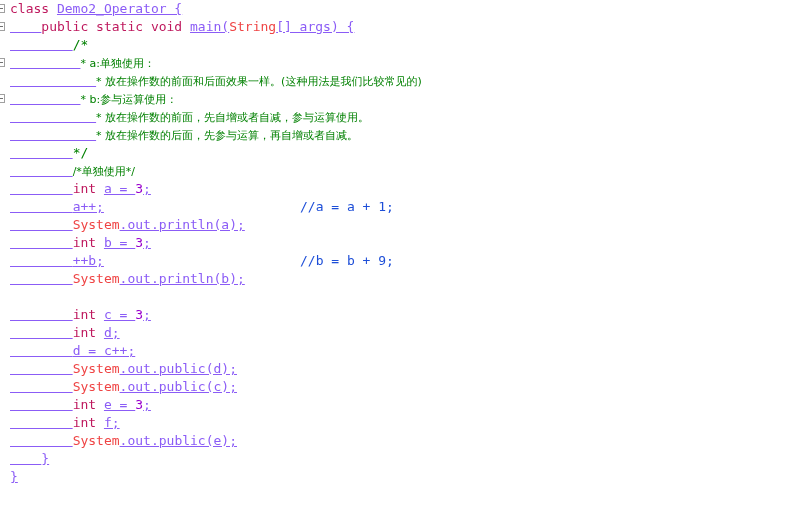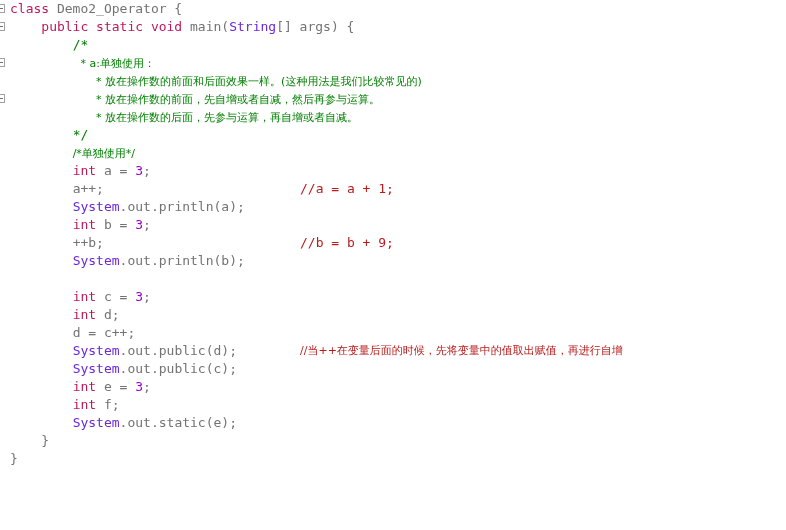--- a/index.html
+++ b/index.html
@@ -52,67 +52,68 @@
   }
   .line {
     height: 18px;
     line-height: 18px;
     white-space: pre;
     font-size: 13px;
     color: #000000;
   }
   .line .seg { white-space: pre; }
   .kw      { color: #be185d; }
-  .cls     { color: #6d28d9; }
+  .cls     { color: #ef4444; }
   .num     { color: #9900cc; }
   .cmt     { color: #008000; }
-  .plain   { color: #737373; }
+  .plain   { color: #8b5cf6; text-decoration: underline; }
   .cn {
     font-family: "DejaVu Sans", "Liberation Sans", sans-serif;
     font-size: 11px;
   }
   .inline-cmt {
     position: absolute;
     left: 290px;
-    color: #b91c1c;
+    color: #1d4ed8;
     white-space: pre;
   }
   .line { position: relative; }
 </style>
 </head>
 <body>
 
 <div id="editor">
   <div class="gutter">
       <div class="fold-marker" style="top: 4px;"></div>
       <div class="fold-marker" style="top: 22px;"></div>
       <div class="fold-marker" style="top: 58px;"></div>
       <div class="fold-marker" style="top: 94px;"></div>
     </div>
   <div class="code">
       <div class="line"><span class="seg plain"></span><span class="seg kw">class </span><span class="seg plain">Demo2_Operator {</span></div>
       <div class="line"><span class="seg plain">    </span><span class="seg kw">public static void </span><span class="seg plain">main(</span><span class="seg cls">String</span><span class="seg plain">[] args) {</span></div>
       <div class="line"><span class="seg plain">        </span><span class="seg cmt">/*</span></div>
       <div class="line"><span class="seg plain">         </span><span class="seg cmt cn">* a:单独使用：</span></div>
       <div class="line"><span class="seg plain">           </span><span class="seg cmt cn">* 放在操作数的前面和后面效果一样。(这种用法是我们比较常见的)</span></div>
-      <div class="line"><span class="seg plain">           </span><span class="seg cmt cn">* 放在操作数的前面，先自增或者自减，然后再参与运算。</span></div>
+      <div class="line"><span class="seg plain">         </span><span class="seg cmt cn">* b:参与运算使用：</span></div>
+      <div class="line"><span class="seg plain">           </span><span class="seg cmt cn">* 放在操作数的前面，先自增或者自减，参与运算使用。</span></div>
       <div class="line"><span class="seg plain">           </span><span class="seg cmt cn">* 放在操作数的后面，先参与运算，再自增或者自减。</span></div>
       <div class="line"><span class="seg plain">        </span><span class="seg cmt">*/</span></div>
       <div class="line"><span class="seg plain">        </span><span class="seg cmt cn">/*单独使用*/</span></div>
       <div class="line"><span class="seg plain">        </span><span class="seg kw">int </span><span class="seg plain">a = </span><span class="seg num">3</span><span class="seg plain">;</span></div>
       <div class="line"><span class="seg plain">        </span><span class="seg plain">a++;</span><span class="inline-cmt" style="font-family: &quot;DejaVu Sans Mono&quot;, &quot;Liberation Mono&quot;, monospace; font-size: 13px;">//a = a + 1;</span></div>
       <div class="line"><span class="seg plain">        </span><span class="seg cls">System</span><span class="seg plain">.out.println(a);</span></div>
       <div class="line"><span class="seg plain">        </span><span class="seg kw">int </span><span class="seg plain">b = </span><span class="seg num">3</span><span class="seg plain">;</span></div>
       <div class="line"><span class="seg plain">        </span><span class="seg plain">++b;</span><span class="inline-cmt" style="font-family: &quot;DejaVu Sans Mono&quot;, &quot;Liberation Mono&quot;, monospace; font-size: 13px;">//b = b + 9;</span></div>
       <div class="line"><span class="seg plain">        </span><span class="seg cls">System</span><span class="seg plain">.out.println(b);</span></div>
       <div class="line"><span class="seg plain"></span></div>
       <div class="line"><span class="seg plain">        </span><span class="seg kw">int </span><span class="seg plain">c = </span><span class="seg num">3</span><span class="seg plain">;</span></div>
       <div class="line"><span class="seg plain">        </span><span class="seg kw">int </span><span class="seg plain">d;</span></div>
       <div class="line"><span class="seg plain">        </span><span class="seg plain">d = c++;</span></div>
-      <div class="line"><span class="seg plain">        </span><span class="seg cls">System</span><span class="seg plain">.out.public(d);</span><span class="inline-cmt cn">//当++在变量后面的时候，先将变量中的值取出赋值，再进行自增</span></div>
+      <div class="line"><span class="seg plain">        </span><span class="seg cls">System</span><span class="seg plain">.out.public(d);</span></div>
       <div class="line"><span class="seg plain">        </span><span class="seg cls">System</span><span class="seg plain">.out.public(c);</span></div>
       <div class="line"><span class="seg plain">        </span><span class="seg kw">int </span><span class="seg plain">e = </span><span class="seg num">3</span><span class="seg plain">;</span></div>
       <div class="line"><span class="seg plain">        </span><span class="seg kw">int </span><span class="seg plain">f;</span></div>
-      <div class="line"><span class="seg plain">        </span><span class="seg cls">System</span><span class="seg plain">.out.static(e);</span></div>
+      <div class="line"><span class="seg plain">        </span><span class="seg cls">System</span><span class="seg plain">.out.public(e);</span></div>
       <div class="line"><span class="seg plain">    </span><span class="seg plain">}</span></div>
       <div class="line"><span class="seg plain"></span><span class="seg plain">}</span></div>
     </div>
 </div>
 
 </body></html>

